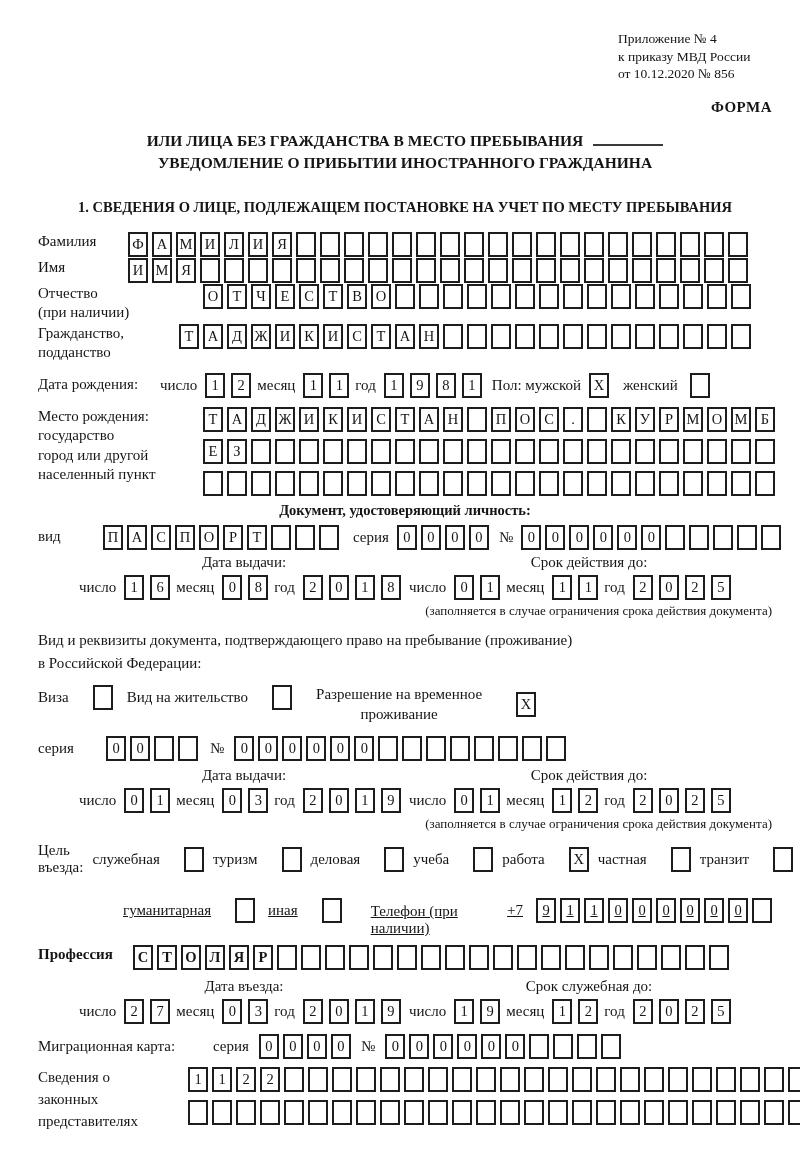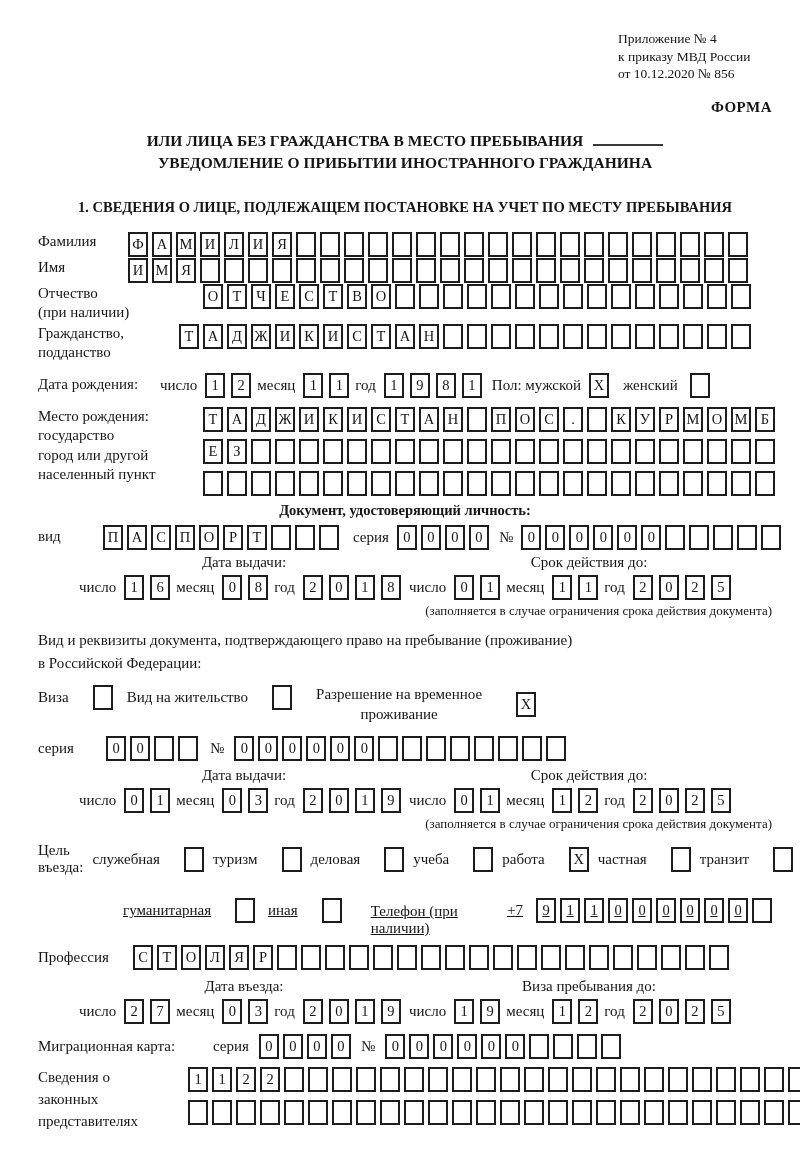--- a/index.html
+++ b/index.html
@@ -559,21 +559,21 @@
         <span class="cell">1</span>
         <span class="cell">0</span>
         <span class="cell">0</span>
         <span class="cell">0</span>
         <span class="cell">0</span>
         <span class="cell">0</span>
         <span class="cell">0</span>
         <span class="cell"></span>
       </span>
   </div>
-  <div class="row" style="align-items:center;">
+  <div class="row" style="align-items:flex-start;font-weight:bold;">
     <span class="lab w95">Профессия</span>
     <span class="cells">
         <span class="cell">С</span>
         <span class="cell">Т</span>
         <span class="cell">О</span>
         <span class="cell">Л</span>
         <span class="cell">Я</span>
         <span class="cell">Р</span>
         <span class="cell"></span>
         <span class="cell"></span>
@@ -614,21 +614,21 @@
         <span class="dglab">год</span>
         <span class="cells sp">
             <span class="cell">2</span>
             <span class="cell">0</span>
             <span class="cell">1</span>
             <span class="cell">9</span>
           </span>
       </span>
     </div>
     <div class="dcright">
-      <div class="dhead">Виза пребывания до:</div>
+      <div class="dhead">Срок служебная до:</div>
       <span class="dg">
         <span class="dglab">число</span>
         <span class="cells sp">
             <span class="cell">1</span>
             <span class="cell">9</span>
           </span>
         <span class="dglab">месяц</span>
         <span class="cells sp">
             <span class="cell">1</span>
             <span class="cell">2</span>

